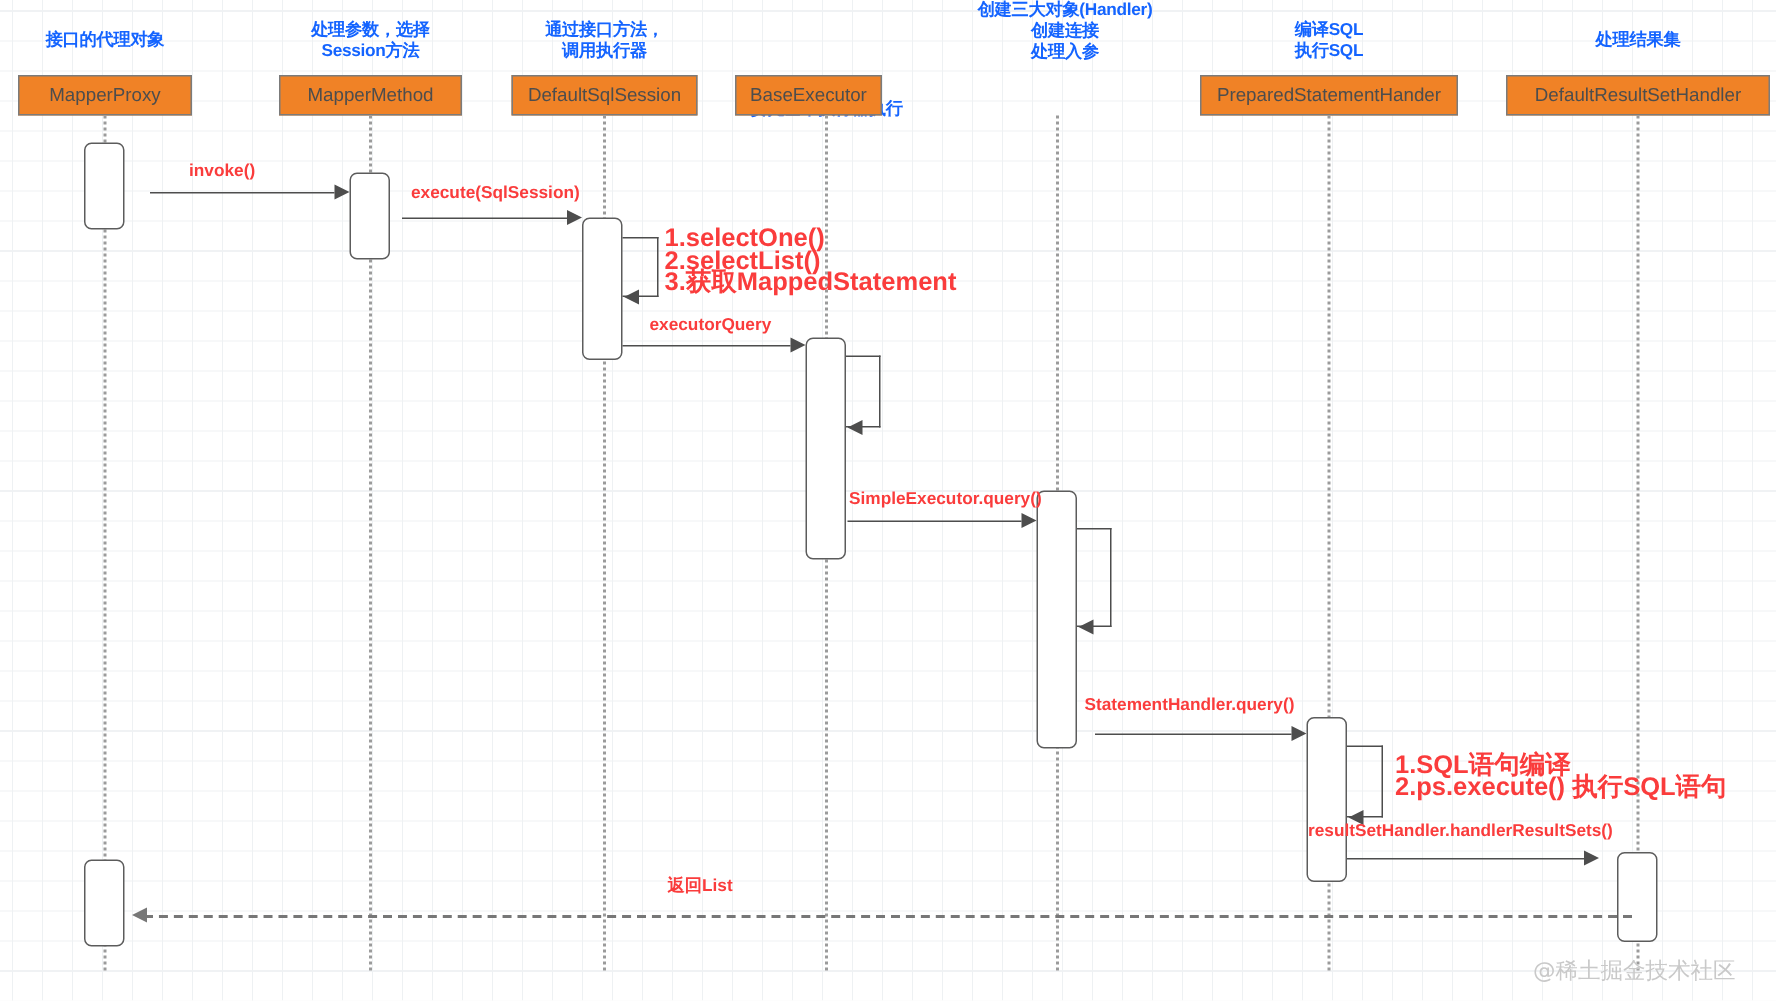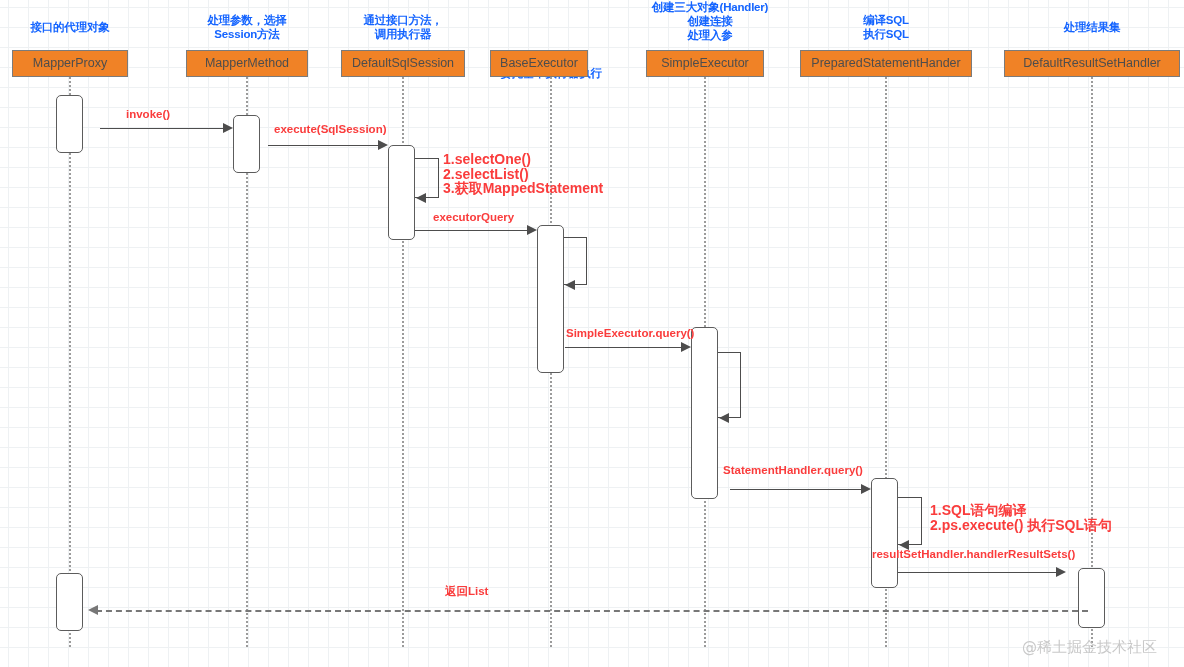--- a/index.html
+++ b/index.html
@@ -88,21 +88,21 @@
     position: absolute;
     color: #fa3c3c;
     font-size: 11.5px;
     font-weight: bold;
     white-space: nowrap;
     line-height: 13px;
   }
   .msg-block {
     position: absolute;
     color: #fa3c3c;
-    font-size: 14px;
+    font-size: 17px;
     font-weight: bold;
     line-height: 14.5px;
     white-space: pre-line;
   }
 
   
   .self-loop {
     position: absolute;
     box-sizing: border-box;
     border: 1.6px solid #4d4d4d;
@@ -134,21 +134,20 @@
 创建连接
 处理入参</div>
   <div class="note" style="left:816px; top:13px; width:140px;">编译SQL
 执行SQL</div>
   <div class="note" style="left:1022px;top:20px; width:140px;">处理结果集</div>
 
   <div class="participant" style="left:12px;   top:50px; width:116px;">MapperProxy</div>
   <div class="participant" style="left:186px;  top:50px; width:122px;">MapperMethod</div>
   <div class="participant" style="left:341px;  top:50px; width:124px;">DefaultSqlSession</div>
   <div class="participant" style="left:490px;  top:50px; width:98px;">BaseExecutor</div>
-  <div class="participant" style="left:646px;  top:50px; width:118px;">SimpleExecutor</div>
   <div class="participant" style="left:800px;  top:50px; width:172px;">PreparedStatementHander</div>
   <div class="participant" style="left:1004px; top:50px; width:176px;">DefaultResultSetHandler</div>
 
   <div class="lifeline" style="left:69px;   top:77px; height:570px;"></div>
   <div class="lifeline" style="left:246px;  top:77px; height:570px;"></div>
   <div class="lifeline" style="left:402px;  top:77px; height:570px;"></div>
   <div class="lifeline" style="left:550px;  top:77px; height:570px;"></div>
   <div class="lifeline" style="left:704px;  top:77px; height:570px;"></div>
   <div class="lifeline" style="left:885px;  top:77px; height:570px;"></div>
   <div class="lifeline" style="left:1091px; top:77px; height:570px;"></div>

